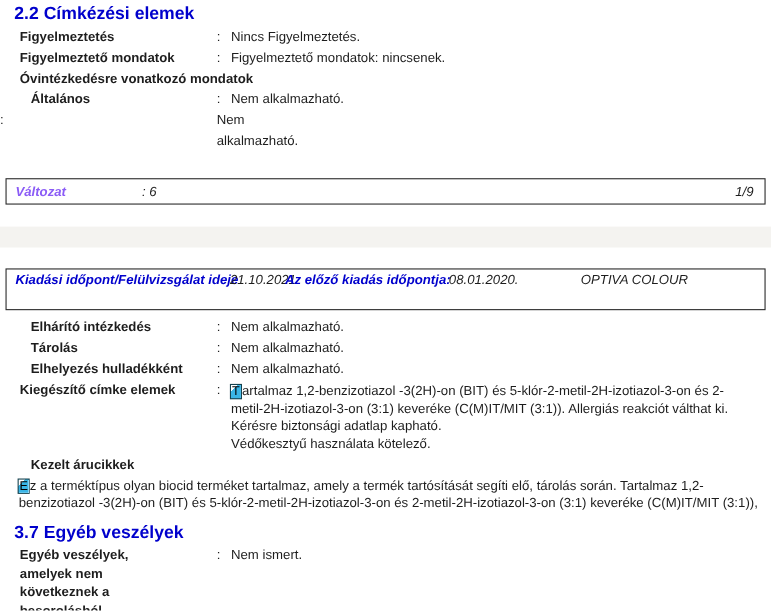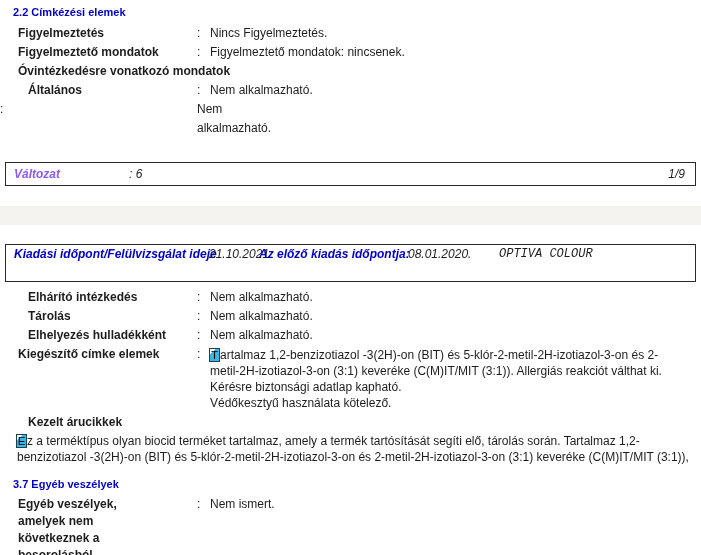--- a/index.html
+++ b/index.html
@@ -1,19 +1,19 @@
 <!DOCTYPE html>
 <html><head>
 <meta charset="utf-8">
 <style>
   * { margin:0; padding:0; box-sizing:border-box; }
   html,body { width:701px; height:555px; background:#ffffff; overflow:hidden; }
   body { font-family:"Liberation Sans", sans-serif; font-size:12px; color:#1d1d1d; }
 
-  .h-blue { color:#0000cc; font-weight:700; font-size:11px; line-height:17px; }
+  .h-blue { color:#0000cc; font-weight:700; font-size:16px; line-height:17px; }
   .h22 { margin:4px 0 0 13px; }
   .h23 { margin:11px 0 0 13px; }
 
   .rows { margin-top:3px; }
   .row { display:grid; grid-template-columns:197px 13px auto; line-height:19px; }
   .row .lbl { font-weight:700; }
   .ind1 { padding-left:18px; }
   .ind2 { padding-left:28px; }
   .row .val { padding-right:16px; }
   .subhead { font-weight:700; padding-left:18px; line-height:19px; }
@@ -24,21 +24,21 @@
   .footer-box .v6 { margin-left:69px; }
   .footer-box .pg { margin-left:auto; }
 
   .band { height:19px; background:#f4f3f0; margin-top:20px; }
 
   .header-box { margin:19px 5px 0 5px; border:1px solid #2a2a2a; height:38px;
     position:relative; font-style:italic; line-height:19px; }
   .header-box span { position:absolute; top:0; white-space:nowrap; }
   .header-box .b { color:#0000cc; font-weight:700; }
   .hb-1 { left:8px; } .hb-2 { left:203px; } .hb-3 { left:253px; }
-  .hb-4 { left:402px; } .hb-5 { left:493px;font-family:Liberation Mono, monospace; }
+  .hb-4 { left:402px; } .hb-5 { left:522px; }
 
   .rows2 { margin-top:6px; }
   .para { line-height:16px; }
   .kieg .lbl, .kieg .col { line-height:19px; }
   .kieg .val { padding-top:2px; }
 
   .annot { display:inline-block; width:9px; height:12px; line-height:12px; text-align:center;
     background:linear-gradient(135deg,#ffffff 26%,#3ab5e6 26%);
     box-shadow:0 0 0 1px #16424f; color:#000; margin-right:1px; vertical-align:baseline;
     font-size:11.5px; cursor:pointer; }

